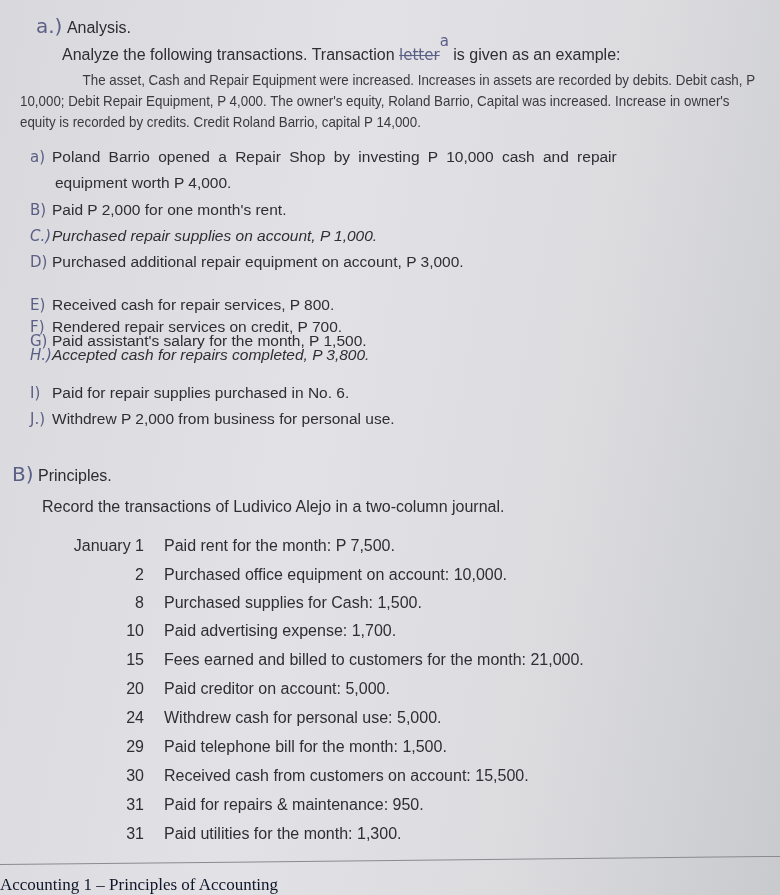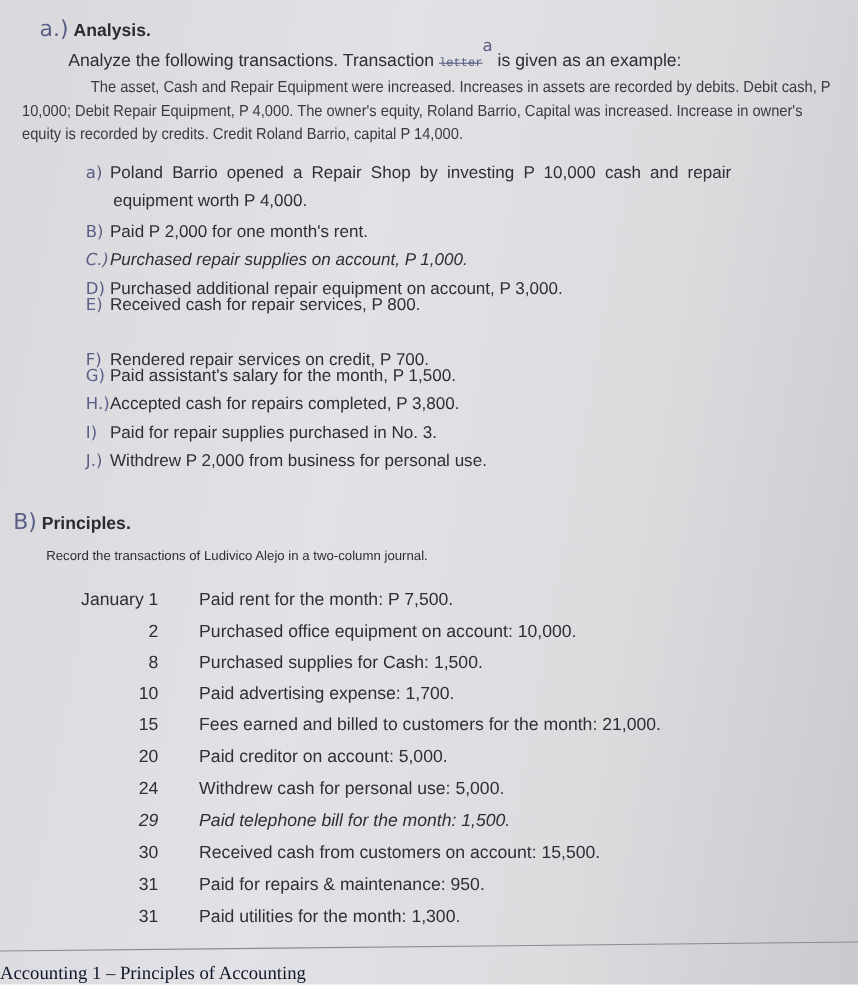--- a/index.html
+++ b/index.html
@@ -4,76 +4,76 @@
   <style>
     html, body { margin: 0; padding: 0; }
     body {
       width: 780px; height: 895px; overflow: hidden; position: relative;
       background: linear-gradient(100deg, #d9d8dc 0%, #e2e1e5 40%, #dcdcdf 70%, #c9cacd 100%);
       font-family: "Liberation Sans", sans-serif;
       color: #2e2e33;
     }
     .hand { font-family: "DejaVu Sans", sans-serif; color: #5a5f86; font-weight: normal; }
     .abs { position: absolute; }
-    .sec-head { font-weight: bold; font-size: 16px; color: #2b2b30; }
+    .sec-head { font-weight: normal; font-size: 16px; color: #2b2b30; }
     .para { font-size: 14.5px; line-height: 21px; color: #3a3a40; transform: scaleX(0.92); transform-origin: left; }
-    .item { position: absolute; left: 30px; font-size: 15.5px; white-space: nowrap; margin-left: 48px; }
+    .item { position: absolute; left: 30px; font-size: 15.5px; white-space: nowrap; }
     .item .mk { display: inline-block; width: 22px; font-size: 15px; }
     .jrow { position: absolute; font-size: 16px; white-space: nowrap; }
-    .jrow .d { display: inline-block; width: 96px; text-align: right; margin-right: 37px; }
+    .jrow .d { display: inline-block; width: 96px; text-align: right; margin-right: 20px; }
     .footer-line { position: absolute; left: 0; top: 860px; width: 780px; height: 1px; background: #8a8a90; transform: rotate(-0.6deg); }
     .footer { position: absolute; left: 0; top: 875px; font-family: Liberation Serif, serif; font-size: 17px; color: #0f172a; }
   </style>
 </head>
 <body>
 
 <div class="abs" style="left:36px; top:14px;">
   <span class="hand" style="font-size:20px;">a.)</span>
   <span class="sec-head">Analysis.</span>
 </div>
 
 <div class="abs" style="left:62px; top:46px; font-size:16px; white-space:nowrap;">
   <span>Analyze the following transactions. Transaction</span>
-  <span class="hand" style="font-size:11px; text-decoration:line-through;font-family:Liberation Mono, monospace;">letter</span><span class="hand" style="position:relative; top:-14px; font-size:15px;">a</span>
+  <span class="hand" style="font-size:15px; text-decoration:line-through;">letter</span><span class="hand" style="position:relative; top:-14px; font-size:15px;">a</span>
   <span>is given as an example:</span>
 </div>
 
 <div class="abs para" style="left:20px; top:70px; width:800px; text-indent:68px;">The asset, Cash and Repair Equipment were increased. Increases in assets are recorded by debits. Debit cash, P 10,000; Debit Repair Equipment, P 4,000. The owner's equity, Roland Barrio, Capital was increased. Increase in owner's equity is recorded by credits. Credit Roland Barrio, capital P 14,000.</div>
 
 <div>
   <div class="item" style="top:148px; font-size:15.5px;">
     <span class="mk hand">a)</span><span style="word-spacing:4px;">Poland Barrio opened a Repair Shop by investing P 10,000 cash and repair</span>
   </div>
   <div class="item" style="top:174px; left:55px;">equipment worth P 4,000.</div>
   <div class="item" style="top:201px;"><span class="mk hand">B)</span><span>Paid P 2,000 for one month's rent.</span></div>
   <div class="item" style="top:227px;font-style:italic;"><span class="mk hand">C.)</span><span>Purchased repair supplies on account, P 1,000.</span></div>
   <div class="item" style="top:253px;"><span class="mk hand">D)</span><span>Purchased additional repair equipment on account, P 3,000.</span></div>
-  <div class="item" style="top:268px;"><span class="mk hand">E)</span><span>Received cash for repair services, P 800.</span></div>
+  <div class="item" style="top:296px;"><span class="mk hand">E)</span><span>Received cash for repair services, P 800.</span></div>
   <div class="item" style="top:318px;"><span class="mk hand">F)</span><span>Rendered repair services on credit, P 700.</span></div>
   <div class="item" style="top:332px;"><span class="mk hand">G)</span><span>Paid assistant's salary for the month, P 1,500.</span></div>
-  <div class="item" style="top:358px;"><span class="mk hand">H.)</span><span>Accepted cash for repairs completed, P 3,800.</span></div>
-  <div class="item" style="top:384px;"><span class="mk hand">I)</span><span>Paid for repair supplies purchased in No. 3.</span></div>
+  <div class="item" style="top:346px;font-style:italic;"><span class="mk hand">H.)</span><span>Accepted cash for repairs completed, P 3,800.</span></div>
+  <div class="item" style="top:384px;"><span class="mk hand">I)</span><span>Paid for repair supplies purchased in No. 6.</span></div>
   <div class="item" style="top:410px;"><span class="mk hand">J.)</span><span>Withdrew P 2,000 from business for personal use.</span></div>
 </div>
 
 <div class="abs" style="left:12px; top:462px;">
   <span class="hand" style="font-size:20px;">B)</span>
   <span class="sec-head">Principles.</span>
 </div>
 
-<div class="abs" style="left:42px; top:498px; font-size:12px; white-space:nowrap;">Record the transactions of Ludivico Alejo in a two-column journal.</div>
+<div class="abs" style="left:42px; top:498px; font-size:16px; white-space:nowrap;">Record the transactions of Ludivico Alejo in a two-column journal.</div>
 
 <div>
   <div class="jrow" style="left:48px; top:537px;"><span class="d">January 1</span><span>Paid rent for the month: P 7,500.</span></div>
   <div class="jrow" style="left:48px; top:566px;"><span class="d">2</span><span>Purchased office equipment on account: 10,000.</span></div>
   <div class="jrow" style="left:48px; top:594px;"><span class="d">8</span><span>Purchased supplies for Cash: 1,500.</span></div>
   <div class="jrow" style="left:48px; top:622px;"><span class="d">10</span><span>Paid advertising expense: 1,700.</span></div>
   <div class="jrow" style="left:48px; top:651px;"><span class="d">15</span><span>Fees earned and billed to customers for the month: 21,000.</span></div>
   <div class="jrow" style="left:48px; top:680px;"><span class="d">20</span><span>Paid creditor on account: 5,000.</span></div>
   <div class="jrow" style="left:48px; top:709px;"><span class="d">24</span><span>Withdrew cash for personal use: 5,000.</span></div>
-  <div class="jrow" style="left:48px; top:738px;font-style:italic;"><span class="d">29</span><span>Paid telephone bill for the month: 1,500.</span></div>
+  <div class="jrow" style="left:48px; top:738px;"><span class="d">29</span><span>Paid telephone bill for the month: 1,500.</span></div>
   <div class="jrow" style="left:48px; top:767px;"><span class="d">30</span><span>Received cash from customers on account: 15,500.</span></div>
   <div class="jrow" style="left:48px; top:796px;"><span class="d">31</span><span>Paid for repairs &amp; maintenance: 950.</span></div>
   <div class="jrow" style="left:48px; top:825px;"><span class="d">31</span><span>Paid utilities for the month: 1,300.</span></div>
 </div>
 
 <div class="footer-line"></div>
 <div class="footer">Accounting 1 – Principles of Accounting</div>
 
 </body></html>

